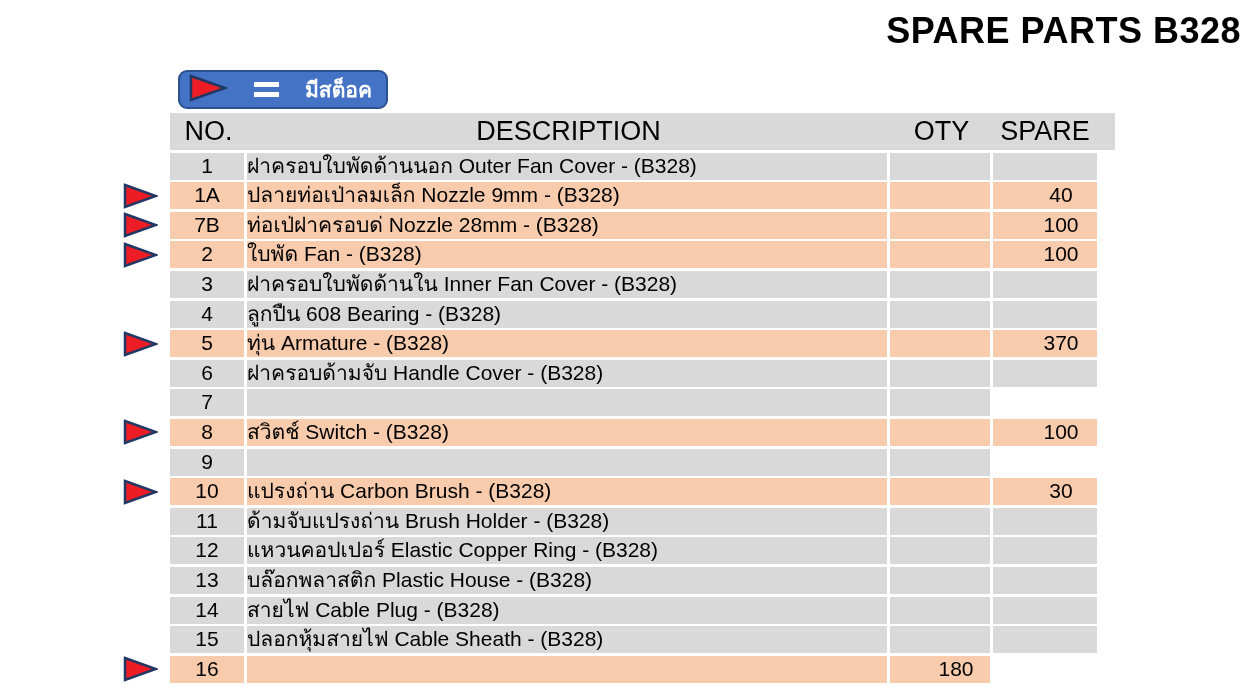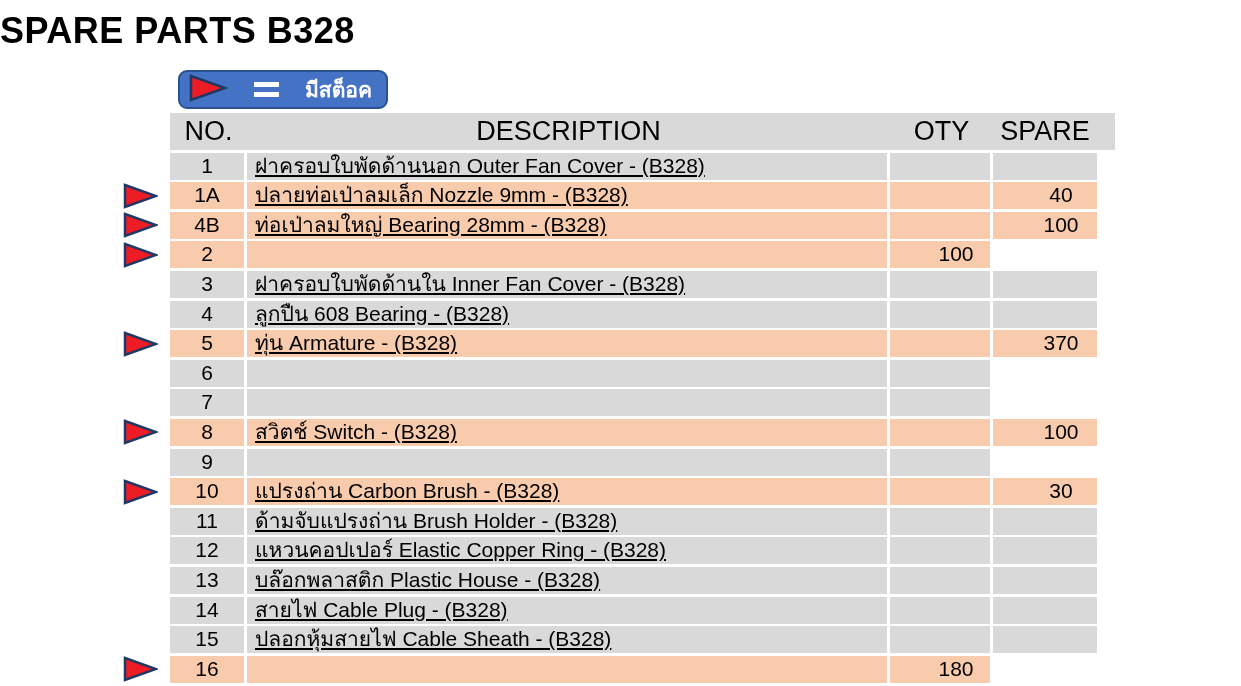--- a/index.html
+++ b/index.html
@@ -16,21 +16,21 @@
   body{
     background:#ffffff;
     font-family:"Liberation Sans","DejaVu Sans",sans-serif;
     color:var(--text);
     position:relative;
     overflow:hidden;
   }
   .page{position:absolute;inset:0;}
   .page-title{
     position:absolute;top:10px;left:0;width:100%;
-    text-align:left;
+    text-align:right;
     font-size:36px;font-weight:600;letter-spacing:0.5px;
   }
   
   .legend-badge{
     position:absolute;left:178px;top:70px;height:39px;min-width:178px;
     background:var(--badge-bg);
     border:2.5px solid var(--badge-border);
     border-radius:9px;
     display:flex;align-items:center;gap:26px;
     padding:0 14px 0 8px;
@@ -53,21 +53,21 @@
     column-gap:3px;
     height:27px;margin-top:2.6px;
   }
   .trow .cell{
     background:var(--row-default);
     font-size:21px;line-height:26px;
     white-space:nowrap;overflow:hidden;
   }
   .trow.stock .cell{background:var(--row-in-stock);}
   .c-no{text-align:center;}
-  .c-desc{text-align:left;padding-left:8px;text-decoration:underline;}
+  .c-desc{text-align:left;padding-left:0;}
   .c-qty{text-align:center;}
   .c-price{text-align:center;padding-left:32px;}
   .arrow-marker{
     display:none;
     position:absolute;left:-47px;top:50%;transform:translateY(-50%);
     width:35px;height:26px;
   }
   .trow.stock .arrow-marker{display:block;}
   .arrow-marker svg{display:block;}
 </style>
@@ -116,32 +116,33 @@
     <span class="cell c-desc">ปลายท่อเป่าลมเล็ก Nozzle 9mm - (B328)</span>
     <span class="cell c-qty"></span>
     <span class="cell c-price">40</span>
   </div>
         <div class="trow stock">
     <span class="arrow-marker">
       <svg width="35" height="26" viewBox="0 0 35 26">
         <polygon points="2,2 33,13 2,24" fill="#ee1c25" stroke="#1f3864" stroke-width="2.5" stroke-linejoin="miter"></polygon>
       </svg>
     </span>
-    <span class="cell c-no">4B</span>
-    <span class="cell c-desc">ท่อเป่าลมใหญ่ Bearing 28mm - (B328)</span>
+    <span class="cell c-no">7B</span>
+    <span class="cell c-desc">ท่อเป่ฝาครอบด่ Nozzle 28mm - (B328)</span>
     <span class="cell c-qty"></span>
     <span class="cell c-price">100</span>
   </div>
         <div class="trow stock">
     <span class="arrow-marker">
       <svg width="35" height="26" viewBox="0 0 35 26">
         <polygon points="2,2 33,13 2,24" fill="#ee1c25" stroke="#1f3864" stroke-width="2.5" stroke-linejoin="miter"></polygon>
       </svg>
     </span>
     <span class="cell c-no">2</span>
+    <span class="cell c-desc">ใบพัด Fan - (B328)</span>
     <span class="cell c-qty"></span>
     <span class="cell c-price">100</span>
   </div>
         <div class="trow">
 
     <span class="cell c-no">3</span>
     <span class="cell c-desc">ฝาครอบใบพัดด้านใน Inner Fan Cover - (B328)</span>
     <span class="cell c-qty"></span>
     <span class="cell c-price"></span>
   </div>
@@ -159,20 +160,21 @@
       </svg>
     </span>
     <span class="cell c-no">5</span>
     <span class="cell c-desc">ทุ่น Armature - (B328)</span>
     <span class="cell c-qty"></span>
     <span class="cell c-price">370</span>
   </div>
         <div class="trow">
 
     <span class="cell c-no">6</span>
+    <span class="cell c-desc">ฝาครอบด้ามจับ Handle Cover - (B328)</span>
     <span class="cell c-qty"></span>
     <span class="cell c-price"></span>
   </div>
         <div class="trow">
 
     <span class="cell c-no">7</span>
     <span class="cell c-qty"></span>
     <span class="cell c-price"></span>
   </div>
         <div class="trow stock">

